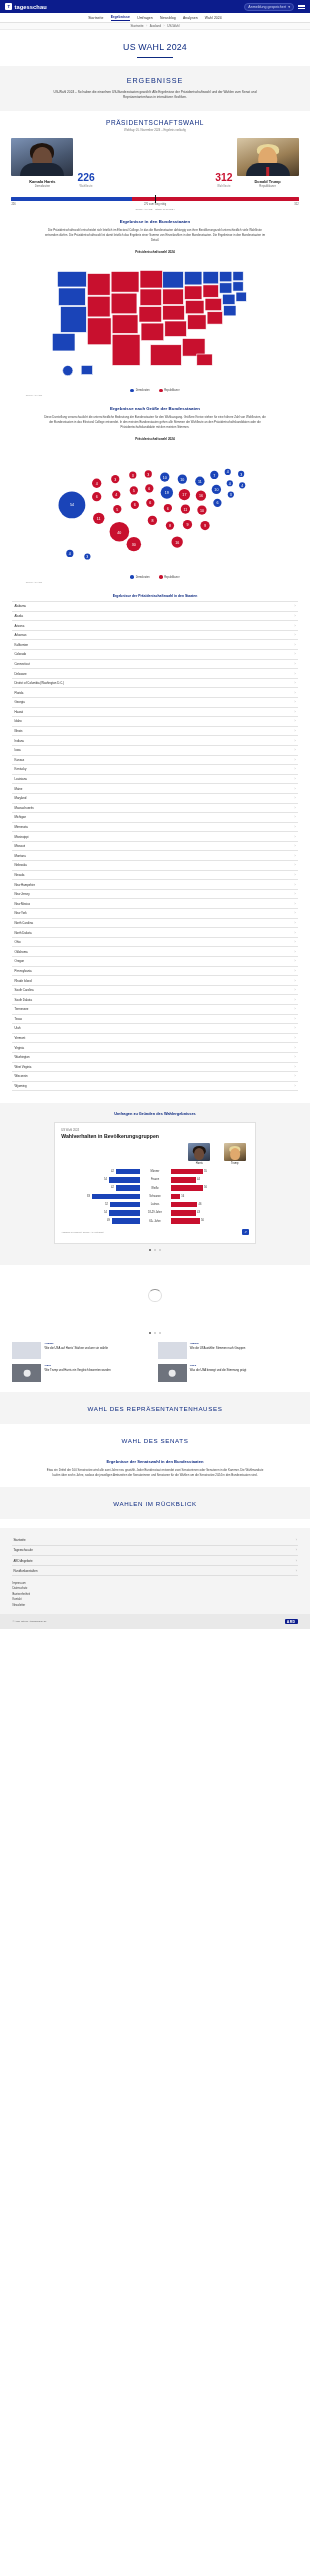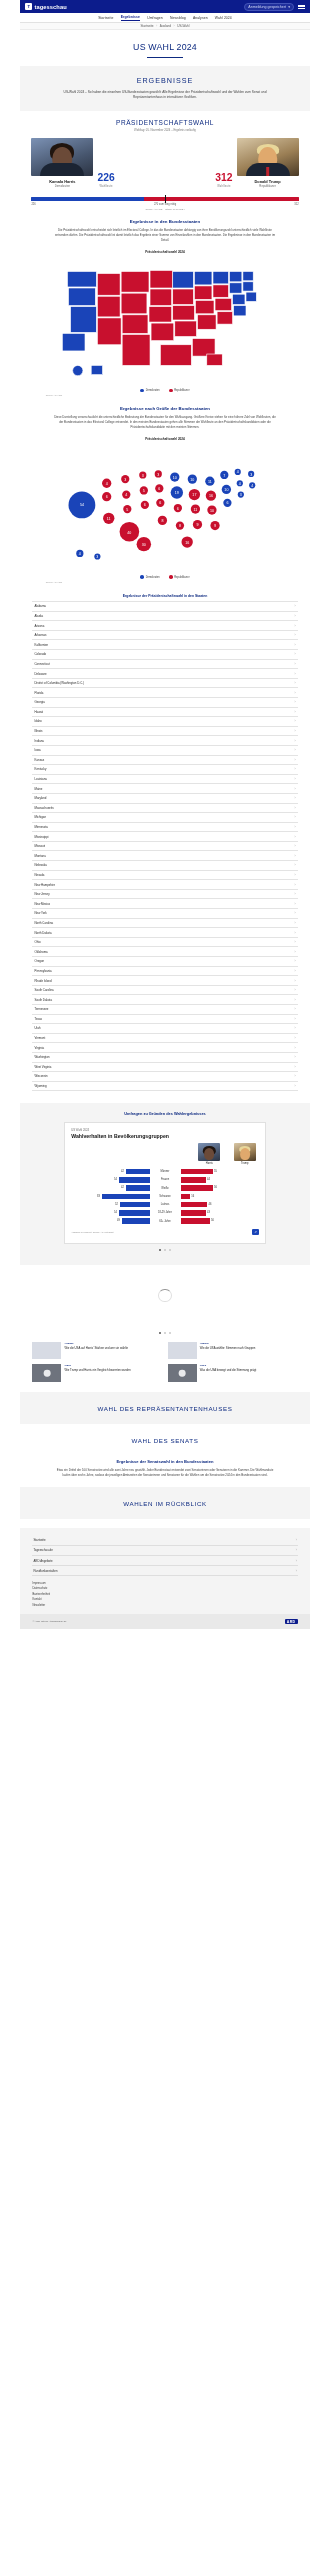--- a/index.html
+++ b/index.html
@@ -5,21 +5,21 @@
 <style>
   * { box-sizing: border-box; }
   html, body { margin:0; padding:0; }
   body {
     width:310px;
     background:#ffffff;
     font-family:"Liberation Sans", sans-serif;
     color:#101010;
     -webkit-font-smoothing:antialiased;
   }
-  .page { width:310px; position:relative;padding-left:20px; }
+  .page { width:310px; position:relative; }
 
   
   .topbar {
     height:13.4px;
     background:#0c1c8c;
     display:flex;
     align-items:center;
     padding:0 5.2px;
     gap:4.1px;
   }

